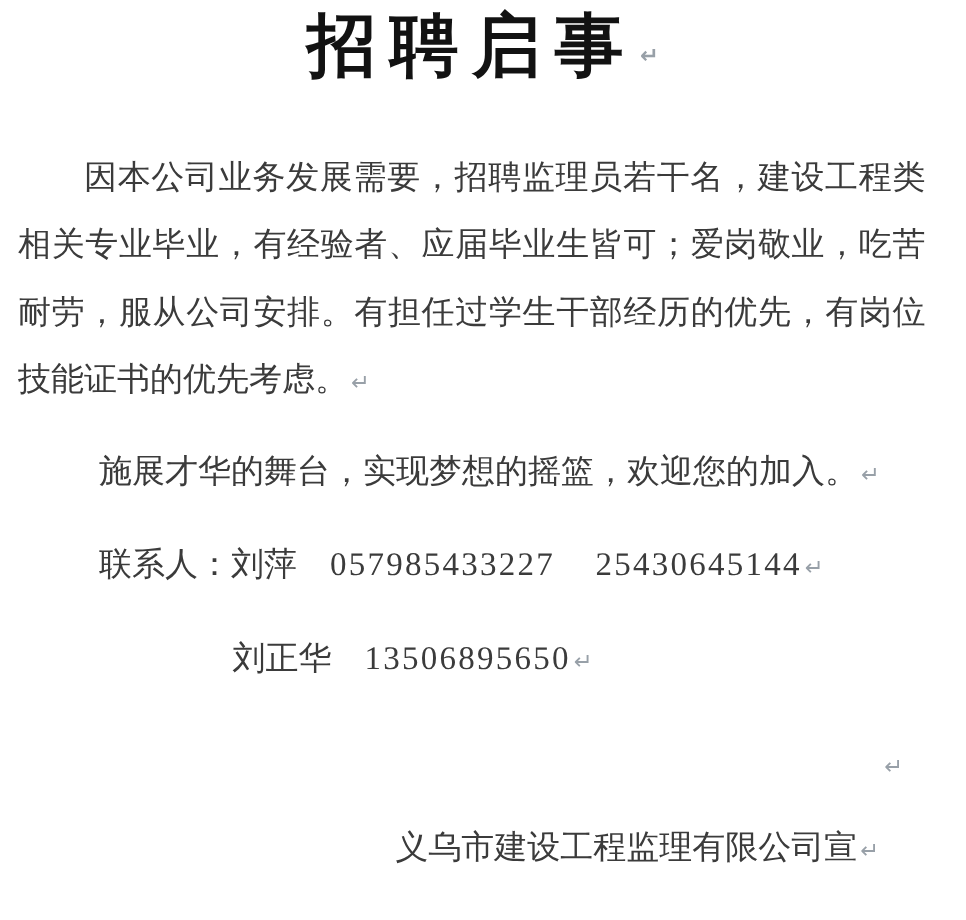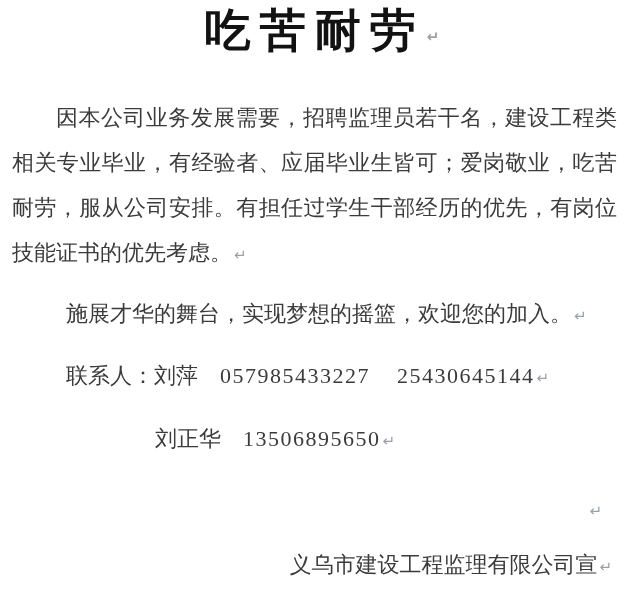--- a/index.html
+++ b/index.html
@@ -64,41 +64,41 @@
   .gap-s { display: inline-block; width: 22px; }
   .gap-m { display: inline-block; width: 27px; }
   .para-empty-right {
     margin: 22px 0 0 0;
     text-align: right;
     padding-right: 42px;
   }
   .para-signature {
     margin: 8px 0 0 0;
     text-align: right;
-    padding-right: 32px;
+    padding-right: 58px;
     white-space: nowrap;
   }
   .para-empty-left {
     margin: 14px 0 0 0;
     padding-left: 66px;
   }
   .pilcrow {
     color: #98a0a8;
     font-size: 15px;
     font-family: "DejaVu Sans", sans-serif;
     padding-left: 2px;
     user-select: none;
   }
 </style>
 </head>
 <body>
 
 <div class="page">
 
-  <h1 class="doc-title"><span>吃苦耐劳</span><span class="pilcrow">↵</span></h1>
+  <h1 class="doc-title"><span>招聘启事</span><span class="pilcrow">↵</span></h1>
 
   <p class="para-intro"><span>因本公司业务发展需要，招聘监理员若干名，建设工程类相关专业毕业，有经验者、应届毕业生皆可；爱岗敬业，吃苦耐劳，服从公司安排。有担任过学生干部经历的优先，有岗位技能证书的优先考虑。</span><span class="pilcrow">↵</span></p>
 
   <p class="para-slogan"><span>施展才华的舞台，实现梦想的摇篮，欢迎您的加入。</span><span class="pilcrow">↵</span></p>
 
   <p class="para-contact1"><span>联系人：</span><span>刘萍</span><span class="gap-s"></span><span class="phone">057985433227</span><span class="gap-m"></span><span class="phone">25430645144</span><span class="pilcrow">↵</span></p>
 
   <p class="para-contact2"><span>刘正华</span><span class="gap-s"></span><span class="phone">13506895650</span><span class="pilcrow">↵</span></p>
 
   <p class="para-empty-right"><span class="pilcrow">↵</span></p>

